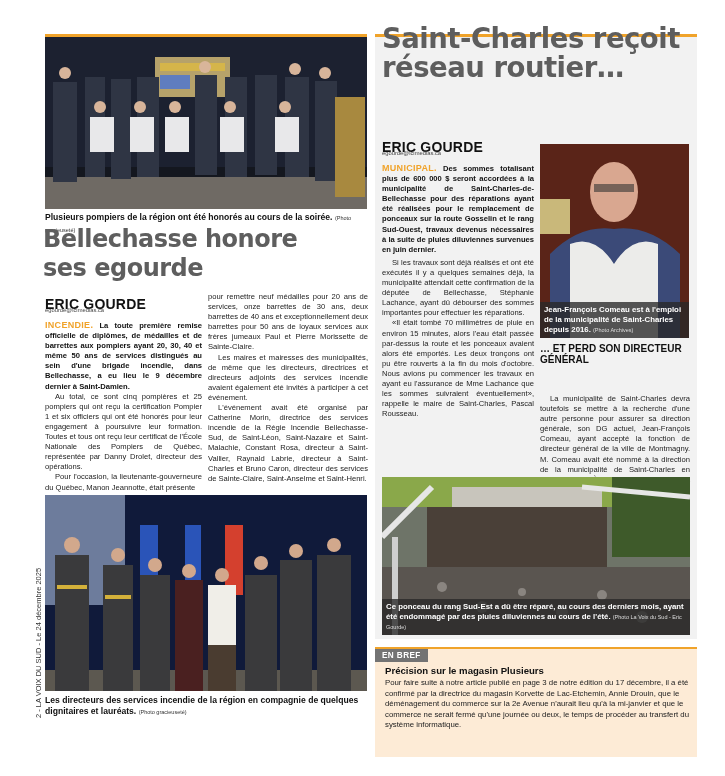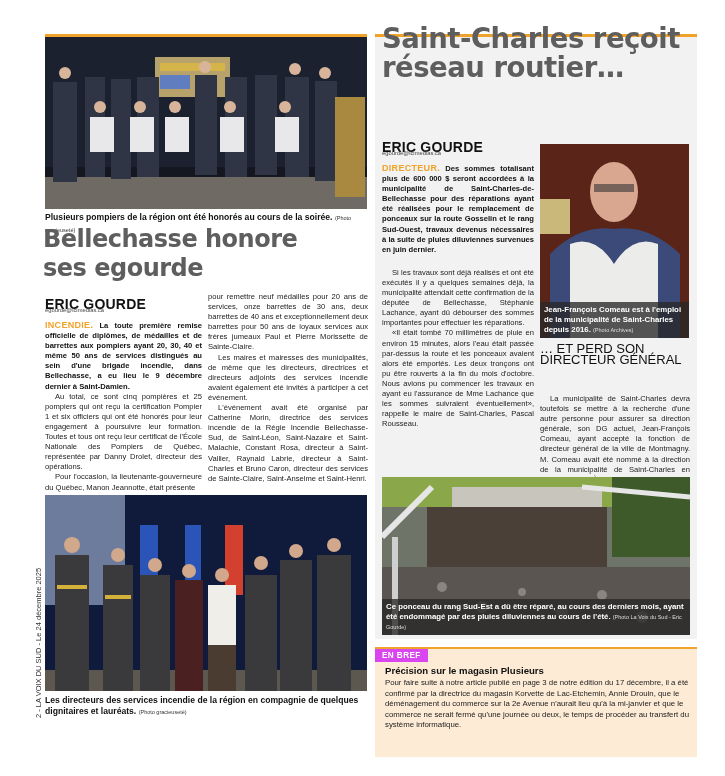--- a/index.html
+++ b/index.html
@@ -16,28 +16,28 @@
     font-family: "DejaVu Sans", sans-serif; font-weight: bold; color: #5e5e5e;
     letter-spacing: -0.5px;
   }
   .byline { font-weight: bold; font-size: 14px; color: #111; letter-spacing: 0.2px; }
   .email { font-size: 5.8px; color: #444; }
   .col { position: absolute; font-size: 7.6px; line-height: 10.1px; text-align: justify; color: #222; }
   .col p { margin: 0; text-indent: 10px; }
   .col p.lead { text-indent: 0; font-weight: bold; color: #111; }
   .kicker { color: #f0a32a; font-weight: bold; font-size: 9px; letter-spacing: 0.3px; }
   .gray-panel { background: #f2f2f2; }
-  .subhead { font-weight: normal; font-size: 13px; line-height: 10.5px; color: #111; }
+  .subhead { font-weight: bold; font-size: 10px; line-height: 10.5px; color: #111; }
   .overlay-cap {
     position: absolute; left: 0; right: 0; bottom: 0; background: rgba(40,40,40,0.78);
     color: #fff; font-weight: bold; font-size: 7.8px; line-height: 10px; padding: 3px 4px;
   }
   .overlay-cap .credit { color: #ddd; }
   .brief-box { background: #fdebd6; }
-  .brief-tag { background: #d946ef; color: #fff; font-weight: bold; font-size: 8.2px; padding: 2px 7px; letter-spacing: 0.4px; }
+  .brief-tag { background: #737373; color: #fff; font-weight: bold; font-size: 8.2px; padding: 2px 7px; letter-spacing: 0.4px; }
   .brief-title { font-weight: bold; font-size: 9.6px; color: #111; }
   .brief-body { font-size: 7.8px; line-height: 10.6px; color: #222; }
   .vertical-folio {
     position: absolute; transform: rotate(-90deg); transform-origin: left top;
     font-size: 7.5px; color: #333; white-space: nowrap;
   }
 </style>
 </head>
 <body>
 
@@ -157,22 +157,22 @@
 
 <div class="abs headline" style="left:382px;top:24px;font-size:27.5px;line-height:29px;width:320px;">
   <div>Saint-Charles reçoit</div>
   <div>réseau routier…</div>
 </div>
 
 <div class="abs byline" style="left:382px;top:139px;">ERIC GOURDE</div>
 <div class="abs email" style="left:382px;top:150px;">egourde@icimedias.ca</div>
 
 <div class="col" style="left:382px;top:163px;width:152px;">
-  <p class="lead"><span class="kicker">DIRECTEUR.</span> <span>Des sommes totalisant plus de 600 000 $ seront accordées à la municipalité de Saint-Charles-de-Bellechasse pour des réparations ayant été réalisées pour le remplacement de ponceaux sur la route Gosselin et le rang Sud-Ouest, travaux devenus nécessaires à la suite de pluies diluviennes survenues en juin dernier.</span></p>
-  <p style="margin-top:13px;">Si les travaux sont déjà réalisés et ont été exécutés il y a quelques semaines déjà, la municipalité attendait cette confirmation de la députée de Bellechasse, Stéphanie Lachance, ayant dû débourser des sommes importantes pour effectuer les réparations.</p>
+  <p class="lead"><span class="kicker">MUNICIPAL.</span> <span>Des sommes totalisant plus de 600 000 $ seront accordées à la municipalité de Saint-Charles-de-Bellechasse pour des réparations ayant été réalisées pour le remplacement de ponceaux sur la route Gosselin et le rang Sud-Ouest, travaux devenus nécessaires à la suite de pluies diluviennes survenues en juin dernier.</span></p>
+  <p style="margin-top:3px;">Si les travaux sont déjà réalisés et ont été exécutés il y a quelques semaines déjà, la municipalité attendait cette confirmation de la députée de Bellechasse, Stéphanie Lachance, ayant dû débourser des sommes importantes pour effectuer les réparations.</p>
   <p>«Il était tombé 70 millimètres de pluie en environ 15 minutes, alors l'eau était passée par-dessus la route et les ponceaux avaient alors été emportés. Les deux tronçons ont pu être rouverts à la fin du mois d'octobre. Nous avions pu commencer les travaux en ayant eu l'assurance de Mme Lachance que les sommes suivraient éventuellement», rappelle le maire de Saint-Charles, Pascal Rousseau.</p>
 </div>
 
 <div class="photo" style="left:540px;top:144px;width:149px;height:194px;">
   <svg width="149" height="194" viewBox="0 0 149 194">
     <rect width="149" height="194" fill="#5a2418"></rect>
     <rect x="0" y="55" width="30" height="35" fill="#c9b87a"></rect>
     <ellipse cx="74" cy="48" rx="24" ry="30" fill="#d9a790"></ellipse>
     <rect x="54" y="40" width="40" height="8" fill="#333" opacity="0.6"></rect>
     <path d="M10 194 L10 110 Q40 80 74 85 Q108 80 140 110 L140 194 Z" fill="#3b4a78"></path>

